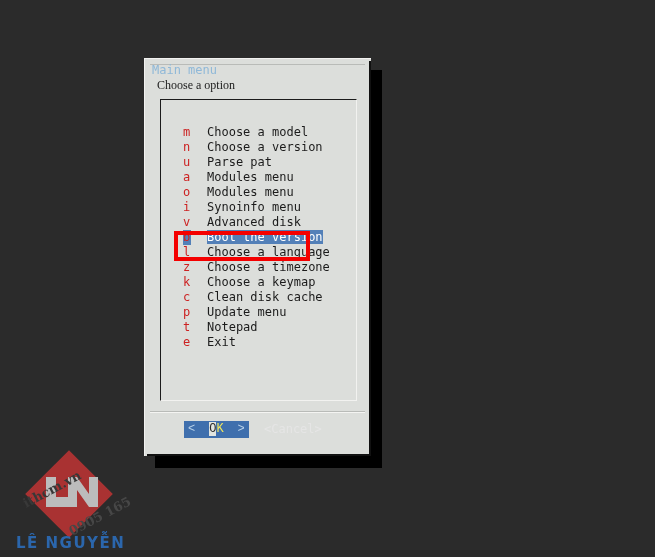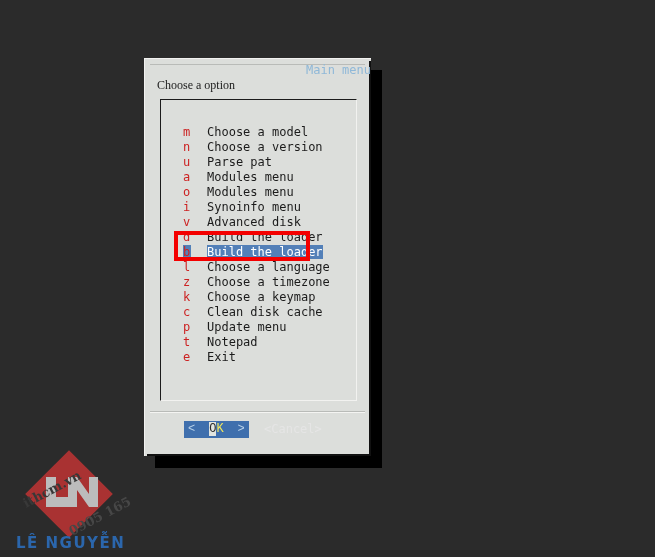--- a/index.html
+++ b/index.html
@@ -43,22 +43,22 @@
     pointer-events:none;
   }
   
   #dialog-inner-rule{
     position:absolute;left:6px;top:6px;right:6px;height:1px;
     background:#b9bbb8;
   }
 
   #dialog-title{
     position:absolute;
-    top:64px;left:144px;width:227px;
-    text-align:right;
+    top:64px;left:152px;width:227px;
+    text-align:left;
     font-size:12px;
     color:#8fb8d8;
     letter-spacing:0px;
     line-height:12px;
     white-space:pre;
   }
 
   #dialog-prompt{
     position:absolute;
     left:157px;top:78px;
@@ -197,22 +197,21 @@
 
 <div id="listbox">
   <ul id="menu-list">
       <li class="menu-row"><span class="menu-key">m</span><span class="menu-gap"></span><span class="menu-label">Choose a model</span></li>
       <li class="menu-row"><span class="menu-key">n</span><span class="menu-gap"></span><span class="menu-label">Choose a version</span></li>
       <li class="menu-row"><span class="menu-key">u</span><span class="menu-gap"></span><span class="menu-label">Parse pat</span></li>
       <li class="menu-row"><span class="menu-key">a</span><span class="menu-gap"></span><span class="menu-label">Modules menu</span></li>
       <li class="menu-row"><span class="menu-key">o</span><span class="menu-gap"></span><span class="menu-label">Modules menu</span></li>
       <li class="menu-row"><span class="menu-key">i</span><span class="menu-gap"></span><span class="menu-label">Synoinfo menu</span></li>
       <li class="menu-row"><span class="menu-key">v</span><span class="menu-gap"></span><span class="menu-label">Advanced disk</span></li>
-      <li class="menu-row"><span class="menu-key">d</span><span class="menu-gap"></span><span class="menu-label">Build the loader</span></li>
-      <li class="menu-row selected"><span class="menu-key">b</span><span class="menu-gap"></span><span class="menu-label">Build the loader</span></li>
+      <li class="menu-row selected"><span class="menu-key">b</span><span class="menu-gap"></span><span class="menu-label">Boot the version</span></li>
       <li class="menu-row"><span class="menu-key">l</span><span class="menu-gap"></span><span class="menu-label">Choose a language</span></li>
       <li class="menu-row"><span class="menu-key">z</span><span class="menu-gap"></span><span class="menu-label">Choose a timezone</span></li>
       <li class="menu-row"><span class="menu-key">k</span><span class="menu-gap"></span><span class="menu-label">Choose a keymap</span></li>
       <li class="menu-row"><span class="menu-key">c</span><span class="menu-gap"></span><span class="menu-label">Clean disk cache</span></li>
       <li class="menu-row"><span class="menu-key">p</span><span class="menu-gap"></span><span class="menu-label">Update menu</span></li>
       <li class="menu-row"><span class="menu-key">t</span><span class="menu-gap"></span><span class="menu-label">Notepad</span></li>
       <li class="menu-row"><span class="menu-key">e</span><span class="menu-gap"></span><span class="menu-label">Exit</span></li>
     </ul>
 </div>
 

